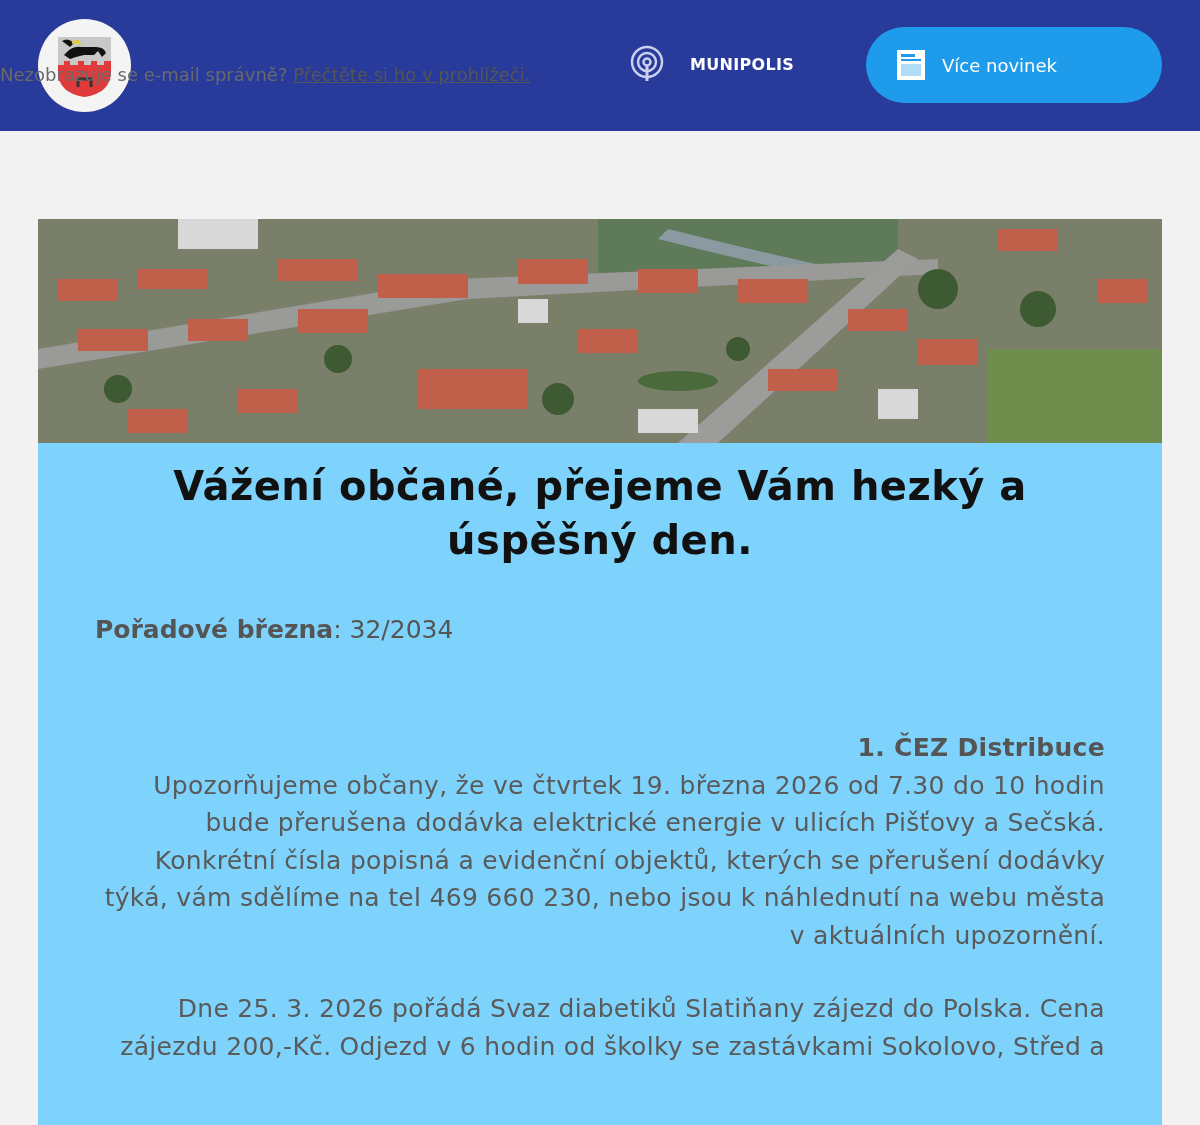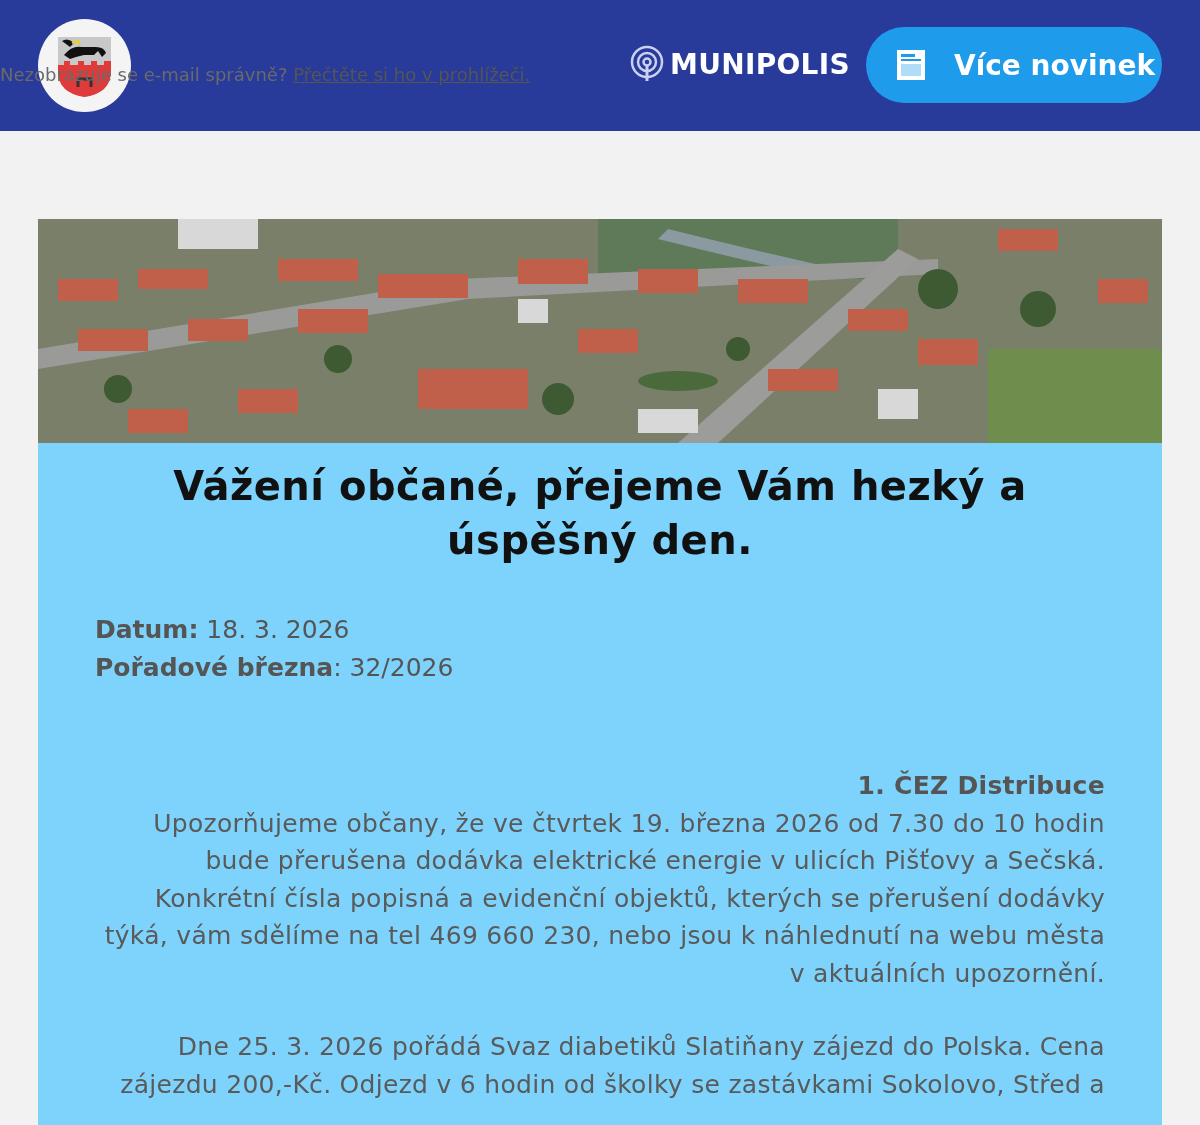--- a/index.html
+++ b/index.html
@@ -3,22 +3,22 @@
 <meta charset="utf-8">
 <style>
   * { box-sizing: border-box; margin: 0; padding: 0; }
   html, body { width: 1200px; height: 1125px; overflow: hidden; background: #f2f2f2; font-family: "DejaVu Sans", sans-serif; }
   .header { height: 131px; background: #283a9a; position: relative; }
   .logo-circle { position: absolute; left: 38px; top: 19px; width: 93px; height: 93px; border-radius: 50%; background: #f4f4f4; overflow: hidden; }
   .logo-circle svg { position: absolute; left: 20px; top: 18px; }
   .brand { position: absolute; left: 160px; top: 30px; }
   .brand .small { color: #9aa6d0; font-weight: bold; font-size: 26px; line-height: 32px; }
   .brand .big { color: #ffffff; font-size: 30px; line-height: 38px; }
-  .munipolis { position: absolute; left: 628px; top: 45px; display: flex; align-items: center; gap: 4px; color: #ffffff; font-weight: bold; font-size: 28px; letter-spacing: 0.3px; }
-  .more-btn { position: absolute; left: 866px; top: 27px; width: 296px; height: 76px; border-radius: 38px; background: #1e9bea; display: flex; align-items: center; padding-left: 30px; gap: 28px; color: #fff; font-weight: bold; font-size: 28px; text-decoration: none; }
+  .munipolis { position: absolute; left: 628px; top: 45px; display: flex; align-items: center; gap: 24px; color: #ffffff; font-weight: bold; font-size: 16px; letter-spacing: 0.3px; }
+  .more-btn { position: absolute; left: 866px; top: 27px; width: 296px; height: 76px; border-radius: 38px; background: #1e9bea; display: flex; align-items: center; padding-left: 30px; gap: 16px; color: #fff; font-weight: normal; font-size: 18px; text-decoration: none; }
   .notice { text-align: left; padding-top: 64px; position: absolute; top: 0; left: 0; width: 1200px; font-size: 18px; color: #6a6a6a; }
   .notice a { color: #555; text-decoration: underline; }
   .card { position: absolute; left: 38px; top: 219px; width: 1124px; height: 1030px; background: #7dd3fc; }
   .hero { width: 1124px; height: 224px; position: relative; overflow: hidden; background: #6d7a5e; }
   .title { text-align: center; font-weight: bold; font-size: 40px; line-height: 54px; color: #111; margin-top: 16px; padding: 0 100px; letter-spacing: 0.5px; }
   .meta { margin: 44px 0 0 57px; font-size: 25px; line-height: 38px; color: #555; }
   .meta b { color: #555; }
   .section { margin: 0 57px; color: #5a5a5a; font-size: 25px; line-height: 37.5px; letter-spacing: 0.3px; text-align: right; }
   .section h3 { font-size: 25px; font-weight: bold; line-height: 37.5px; color: #555; }
   .s1 { margin-top: 80px; }
@@ -106,22 +106,21 @@
         <circle cx="1000" cy="90" r="18"></circle>
           <circle cx="80" cy="170" r="14"></circle>
           <circle cx="700" cy="130" r="12"></circle>
       </g>
     </svg>
   </div>
 
   <h1 class="title">Vážení občané, přejeme Vám hezký a úspěšný den.</h1>
 
   <div class="meta">
-    <div><b>Datum:</b><span> 18. 3. 2026</span></div>
-    <div><b>Pořadové března</b><span>: 32/2026</span></div>
+    <div><b>Pořadové března</b><span>: 32/2034</span></div>
   </div>
 
   <div class="section s1">
     <h3>1. ČEZ Distribuce</h3>
     <p>Upozorňujeme občany, že ve čtvrtek 19. března 2026 od 7.30 do 10 hodin bude přerušena dodávka elektrické energie v ulicích Pišťovy a Sečská. Konkrétní čísla popisná a evidenční objektů, kterých se přerušení dodávky týká, vám sdělíme na tel 469 660 230, nebo jsou k náhlednutí na webu města v aktuálních upozornění.</p>
   </div>
 
   <div class="section s2">
     <p>Dne 25. 3. 2026 pořádá Svaz diabetiků Slatiňany zájezd do Polska. Cena zájezdu 200,-Kč.  Odjezd v 6 hodin od školky se zastávkami Sokolovo, Střed a</p>
   </div>

